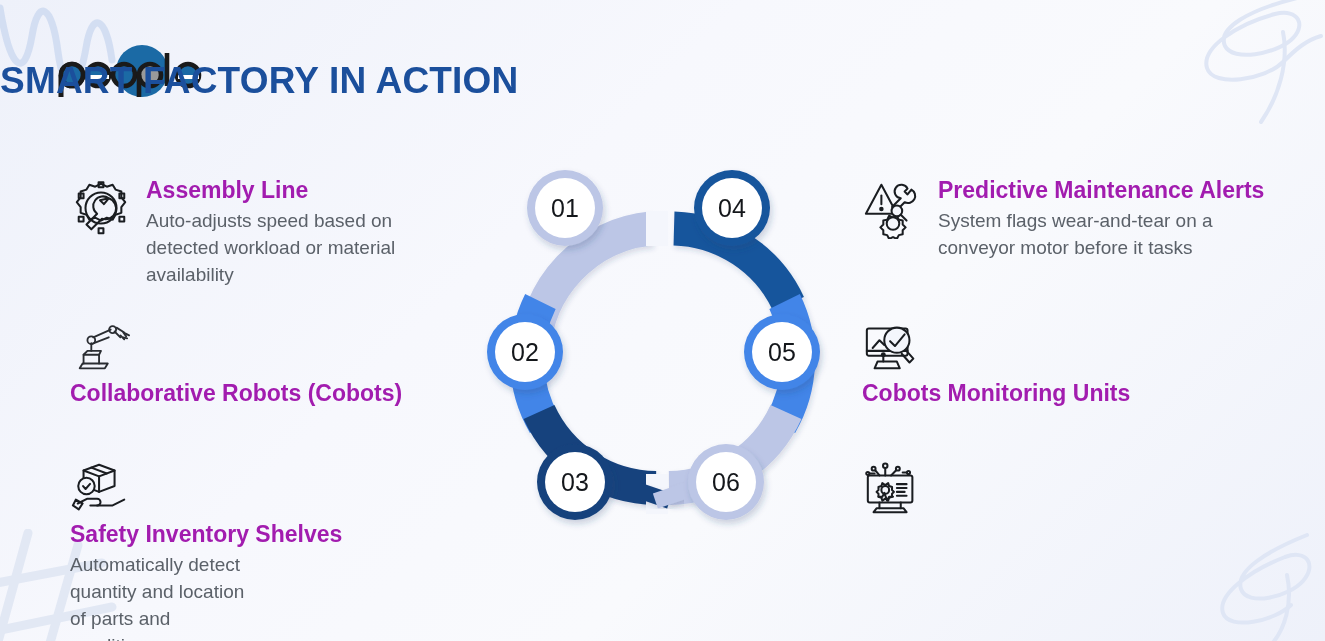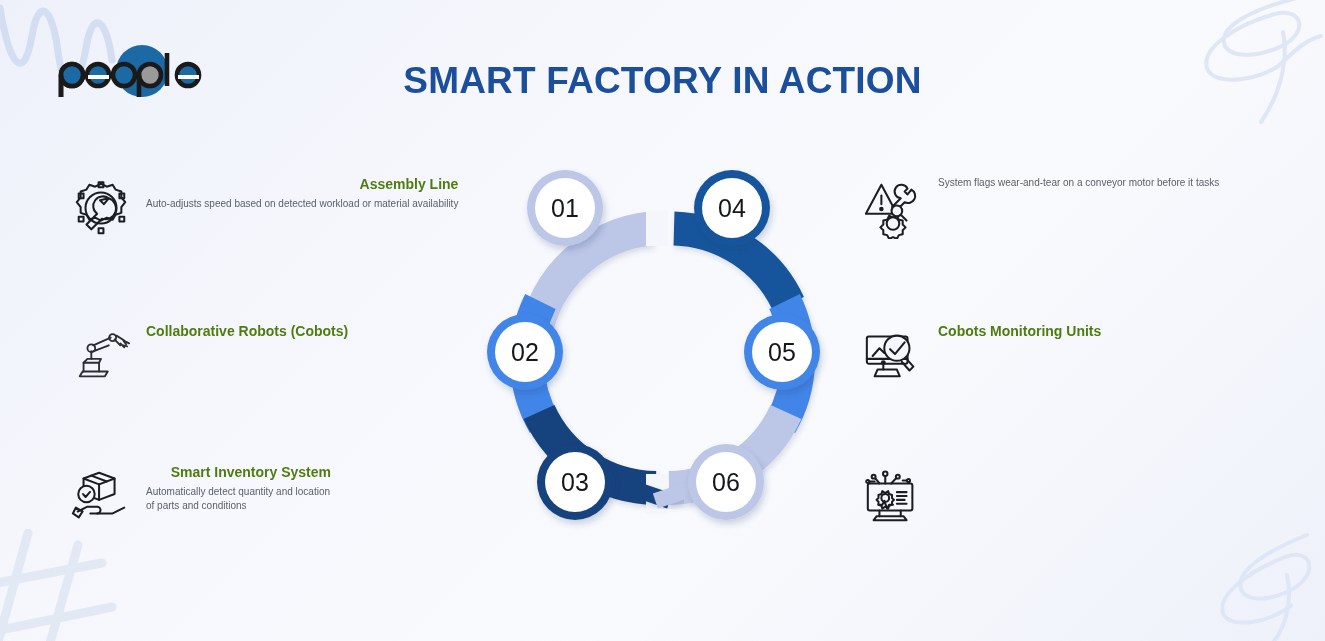--- a/index.html
+++ b/index.html
@@ -25,57 +25,55 @@
 
   .stage{ position:relative; z-index:3; width:1325px; height:641px; }
 
   
   .logo{
     position:absolute; left:58px; top:44px;
     width:150px; height:58px;
   }
   .title{
     position:absolute; left:0; right:0; top:60px;
-    text-align:center;
     font-size:37px;
     font-weight:bold;
     letter-spacing:0.2px;
     color:#1b4f9c;
     font-family:"Liberation Sans", sans-serif;
   }
 
   
   .col{ position:absolute; width:400px; }
   .col-left{ left:70px; top:175px; }
   .col-right{ left:862px; top:175px; }
 
   .feature{ position:relative; display:flex; align-items:flex-start; }
-  .feature + .feature{ margin-top:16px; }
+  .feature + .feature{ margin-top:8px;flex-direction:column; }
   .f1{ position:absolute; top:0; }
   .f2{ position:absolute; top:131px; }
   .f3{ position:absolute; top:272px; }
 
   .f-icon{
     width:62px; height:62px;
     flex:0 0 62px;
     margin-top:2px;
     margin-right:14px;
   }
   .f-text{ padding-top:1px; }
   .f-title{
-    font-size:14px;
+    font-size:23px;
     font-weight:bold;
-    color:#4d7c0f;
+    color:#a21caf;
     line-height:1.22;
     margin-bottom:4px;
     white-space:nowrap;
-    text-align:right;
   }
   .f-desc{
-    font-size:10px;
+    font-size:19px;
     color:#5b6169;
     line-height:1.42;
     max-width:315px;
   }
   .col-right .f-desc{ max-width:300px; }
 
   
   .desc-narrow{ max-width:185px; }
 
   
@@ -201,21 +199,21 @@
           <path d="M30 20 v16"></path>
           <path d="M22 11 l16 6"></path>
           <circle cx="17" cy="30" r="8.5" fill="#f4f6fc"></circle>
           <path d="M13.5 30 l2.6 3 4.6-5.2"></path>
           <path d="M8 48 l10-5 h10 a3.5 3.5 0 0 1 0 7 h-7"></path>
           <path d="M28 50 h16 l12-6"></path>
           <path d="M6 44 l-3 6 6 4 4-6 z"></path>
         </g>
       </svg>
       <div class="f-text">
-        <div class="f-title">Smart Inventory System</div>
+        <div class="f-title">Safety Inventory Shelves</div>
         <div class="f-desc desc-narrow">Automatically detect quantity and location of parts and conditions</div>
       </div>
     </div>
   </div>
 
   <div class="col col-right">
 
     <div class="feature f1">
       <svg class="f-icon" viewBox="0 0 64 64">
         <g fill="none" stroke="#1a1d21" stroke-width="2.1" stroke-linejoin="round" stroke-linecap="round">
@@ -223,20 +221,21 @@
           <path d="M20 19 v9"></path>
           <circle cx="20" cy="33" r="1.3" fill="#1a1d21"></circle>
           <path d="M28 40 l4 2 4-2 2 4 4 1 v4 l3 3 -3 3 v4 l-4 1 -2 4 -4-2 -4 2 -2-4 -4-1 v-4 l-3-3 3-3 v-4 l4-1z"></path>
           <circle cx="32" cy="48" r="6.5" fill="#f4f6fc"></circle>
           <path d="M47 12 a7 7 0 1 0 -7 10 l-9 9 4 4 9-9 a7 7 0 0 0 7-13 l-4 5 -3-3z"></path>
           <circle cx="36" cy="35" r="5.5" fill="#f4f6fc"></circle>
           <path d="M40 39 l6 6"></path>
         </g>
       </svg>
       <div class="f-text">
+        <div class="f-title">Predictive Maintenance Alerts</div>
         <div class="f-desc">System flags wear-and-tear on a conveyor motor before it tasks</div>
       </div>
     </div>
 
     <div class="feature f2">
       <svg class="f-icon" viewBox="0 0 64 64">
         <g fill="none" stroke="#1a1d21" stroke-width="2.1" stroke-linejoin="round" stroke-linecap="round">
           <rect x="5" y="13" width="42" height="28" rx="2"></rect>
           <path d="M5 36 h42"></path>
           <path d="M22 41 v6"></path>

